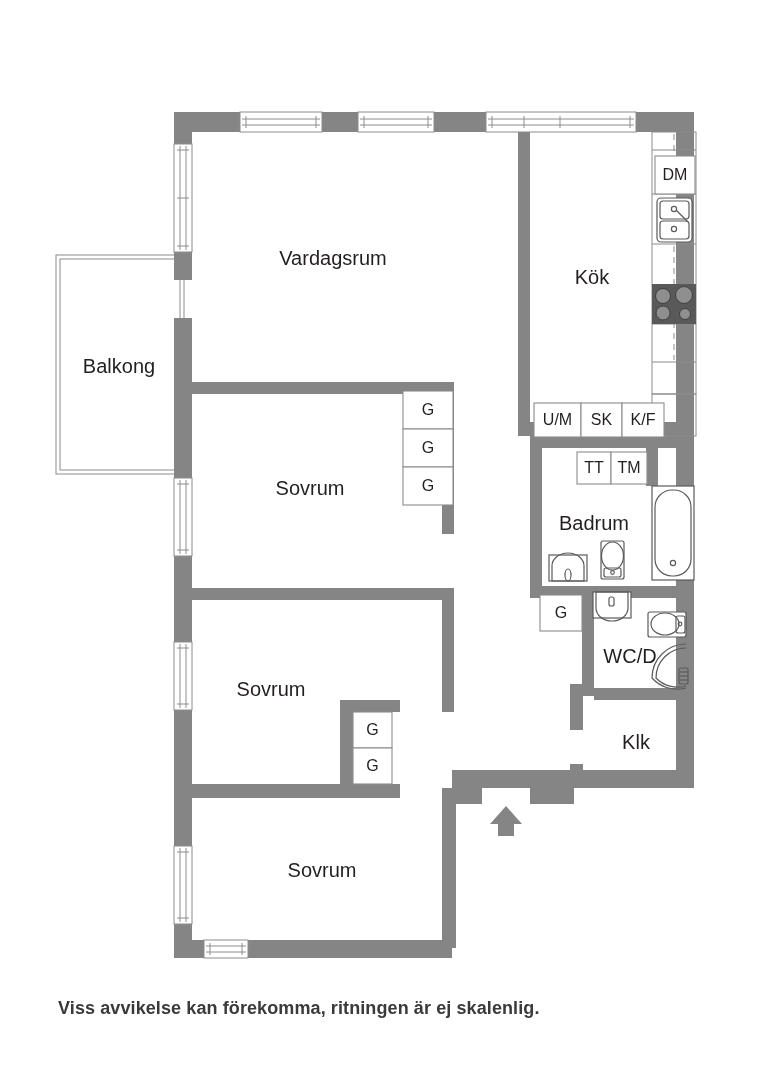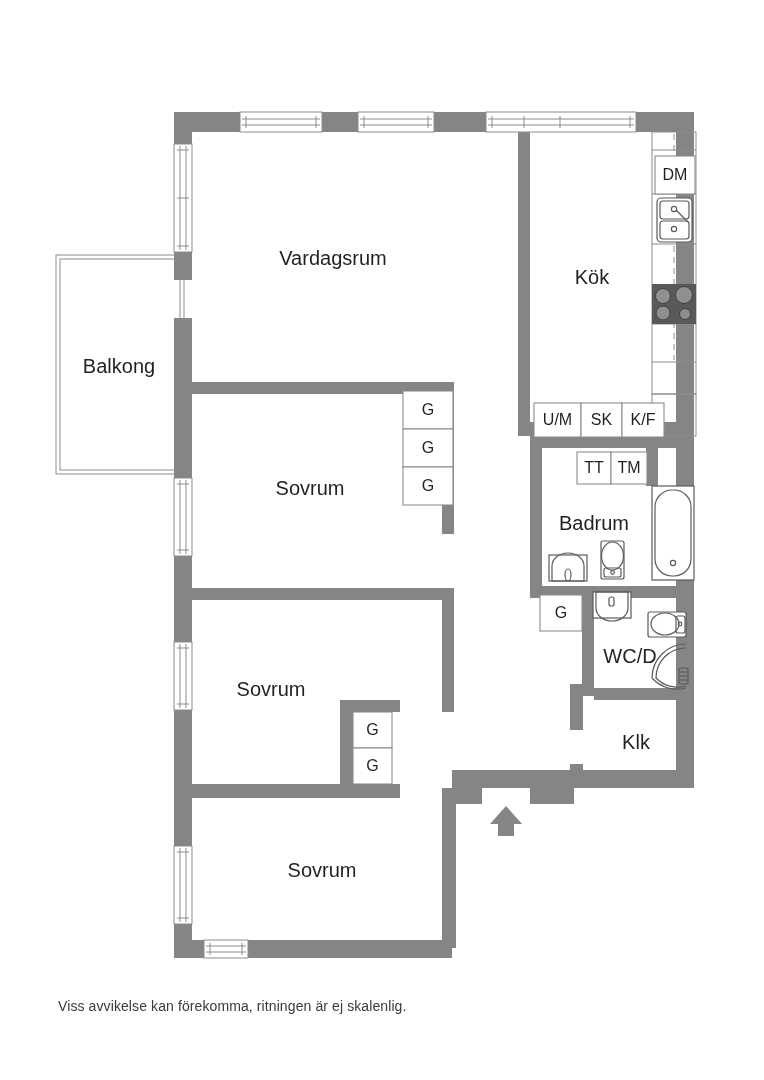--- a/index.html
+++ b/index.html
@@ -37,24 +37,25 @@
     font-family: "Liberation Sans", sans-serif;
     font-size: 16px;
     fill: #231f20;
     text-anchor: middle;
     dominant-baseline: middle;
   }
   .disclaimer {
     position: absolute;
     left: 58px;
     top: 998px;
-    font-size: 14px;
+    font-size: 18px;
     color: #3a3a3a;
     letter-spacing: 0.1px;
     white-space: nowrap;
+    font-weight: bold;
   }
   .wall { fill: #858585; }
   .fixture-line { fill: none; stroke: #5a5a5a; stroke-width: 1.2; }
   .fixture-fill { fill: #ffffff; stroke: #5a5a5a; stroke-width: 1.2; }
   .thin { fill: none; stroke: #8c8c8c; stroke-width: 1; }
   .cab-box { fill: #ffffff; stroke: #8c8c8c; stroke-width: 1.1; }
   .win-frame { fill: #ffffff; stroke: #8c8c8c; stroke-width: 1; }
   .win-bar { fill: none; stroke: #8c8c8c; stroke-width: 1; }
   .dash { fill: none; stroke: #8c8c8c; stroke-width: 1; stroke-dasharray: 6 5; }
   .stove { fill: #595959; }

